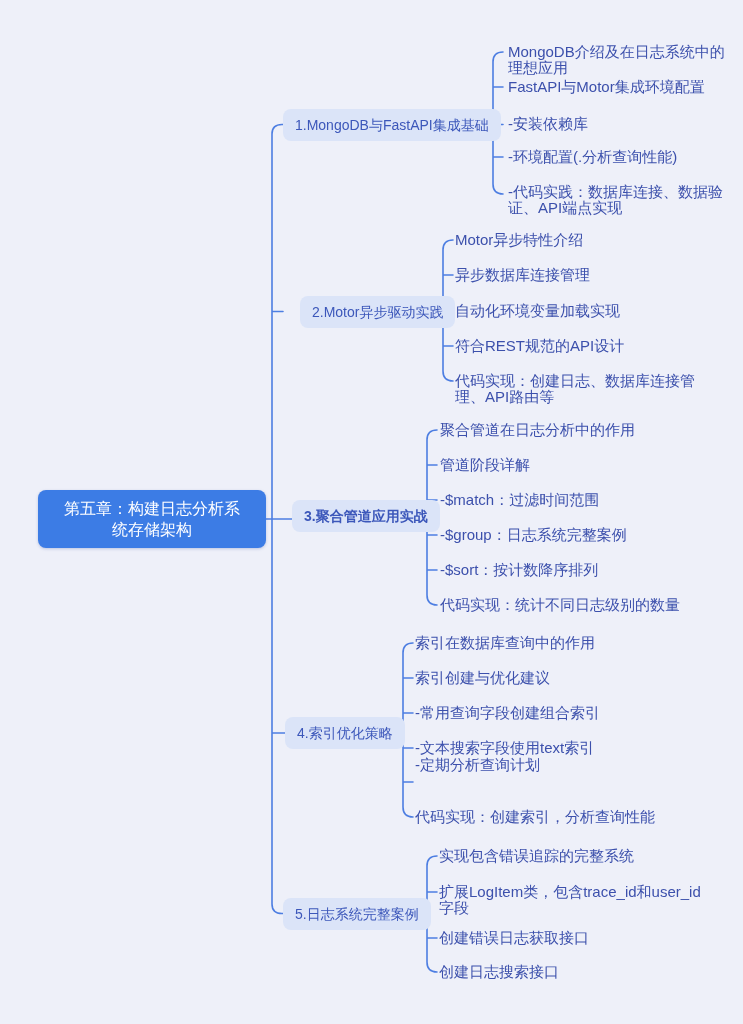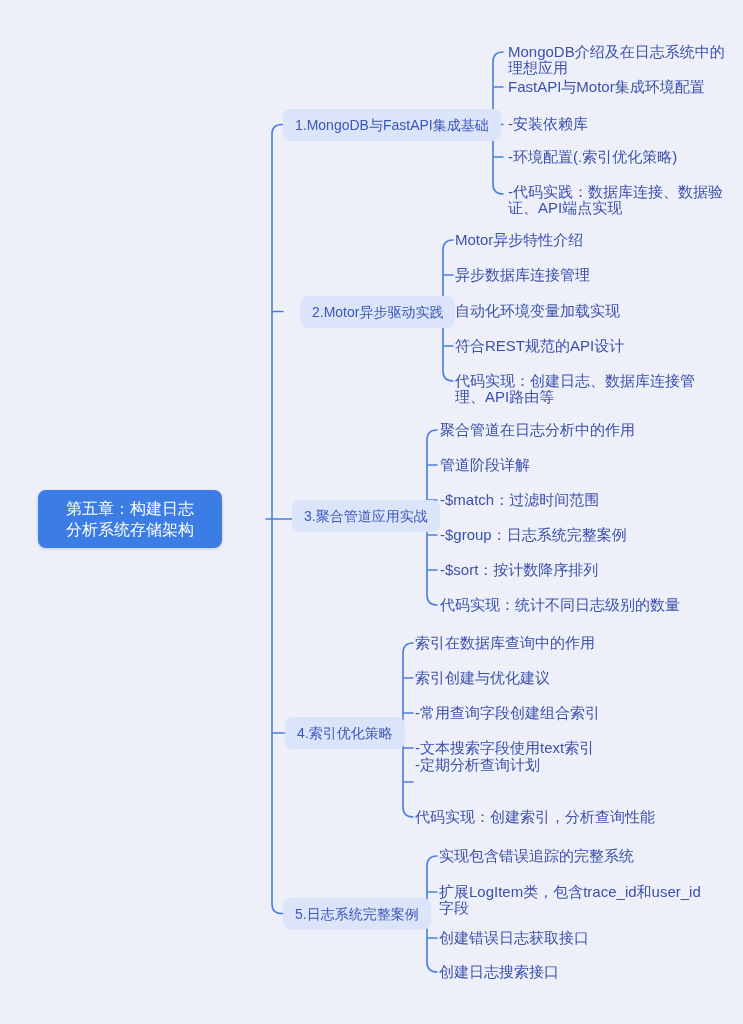--- a/index.html
+++ b/index.html
@@ -30,21 +30,21 @@
   }
   svg.connectors path {
     fill: none;
     stroke: var(--line);
     stroke-width: 1.6;
     stroke-linecap: round;
   }
   .root-node {
     position: absolute;
     left: 38px; top: 490px;
-    width: 184px;
+    width: 228px;
     min-height: 58px;
     padding: 8px 21px;
     background: var(--root-fill);
     color: var(--root-text);
     border-radius: 8px;
     font-size: 16px;
     line-height: 21px;
     text-align: center;
     box-shadow: 0 1px 3px rgba(40,70,160,0.25);
     cursor: pointer;
@@ -83,31 +83,31 @@
     <path d="M392 733 H403 M403 653 V807 M413 643 Q403 643 403 653 M403 678 H413 M403 713 H413 M403 748 H413 M403 782 H413 M403 807 Q403 817 413 817"></path>
     <path d="M415 914 H427 M427 866 V962 M437 856 Q427 856 427 866 M427 892 H437 M427 938 H437 M427 962 Q427 972 437 972"></path>
   </svg>
 
   <div class="root-node">第五章：构建日志分析系统存储架构</div>
 
   <div class="branch-node" style="left:283px; top:124.5px;">1.MongoDB与FastAPI集成基础</div>
   <div class="leaf" style="left:508px; top:52px;  max-width:218px;">MongoDB介绍及在日志系统中的理想应用</div>
   <div class="leaf" style="left:508px; top:87px;  max-width:218px;">FastAPI与Motor集成环境配置</div>
   <div class="leaf" style="left:508px; top:124px; max-width:218px;">-安装依赖库</div>
-  <div class="leaf" style="left:508px; top:157px; max-width:218px;">-环境配置(.索引优化策略)</div>
+  <div class="leaf" style="left:508px; top:157px; max-width:218px;">-环境配置(.分析查询性能)</div>
   <div class="leaf" style="left:508px; top:192px; max-width:218px;">-代码实践：数据库连接、数据验证、API端点实现</div>
 
   <div class="branch-node" style="left:282px; top:311.5px;margin-left:18px;">2.Motor异步驱动实践</div>
   <div class="leaf" style="left:455px; top:240px; max-width:250px;">Motor异步特性介绍</div>
   <div class="leaf" style="left:455px; top:275px; max-width:250px;">异步数据库连接管理</div>
   <div class="leaf" style="left:455px; top:311px; max-width:250px;">自动化环境变量加载实现</div>
   <div class="leaf" style="left:455px; top:346px; max-width:250px;">符合REST规范的API设计</div>
   <div class="leaf" style="left:455px; top:381px; max-width:250px;">代码实现：创建日志、数据库连接管理、API路由等</div>
 
-  <div class="branch-node" style="left:292px; top:516px;">3.聚合管道应用实战</div>
+  <div class="branch-node" style="left:292px; top:516px;font-weight:bold;">3.聚合管道应用实战</div>
   <div class="leaf" style="left:440px; top:430px; max-width:290px;">聚合管道在日志分析中的作用</div>
   <div class="leaf" style="left:440px; top:465px; max-width:290px;">管道阶段详解</div>
   <div class="leaf" style="left:440px; top:500px; max-width:290px;">-$match：过滤时间范围</div>
   <div class="leaf" style="left:440px; top:535px; max-width:290px;">-$group：日志系统完整案例</div>
   <div class="leaf" style="left:440px; top:570px; max-width:290px;">-$sort：按计数降序排列</div>
   <div class="leaf" style="left:440px; top:605px; max-width:290px;">代码实现：统计不同日志级别的数量</div>
 
   <div class="branch-node" style="left:285px; top:733px;">4.索引优化策略</div>
   <div class="leaf" style="left:415px; top:643px; max-width:300px;">索引在数据库查询中的作用</div>
   <div class="leaf" style="left:415px; top:678px; max-width:300px;">索引创建与优化建议</div>

